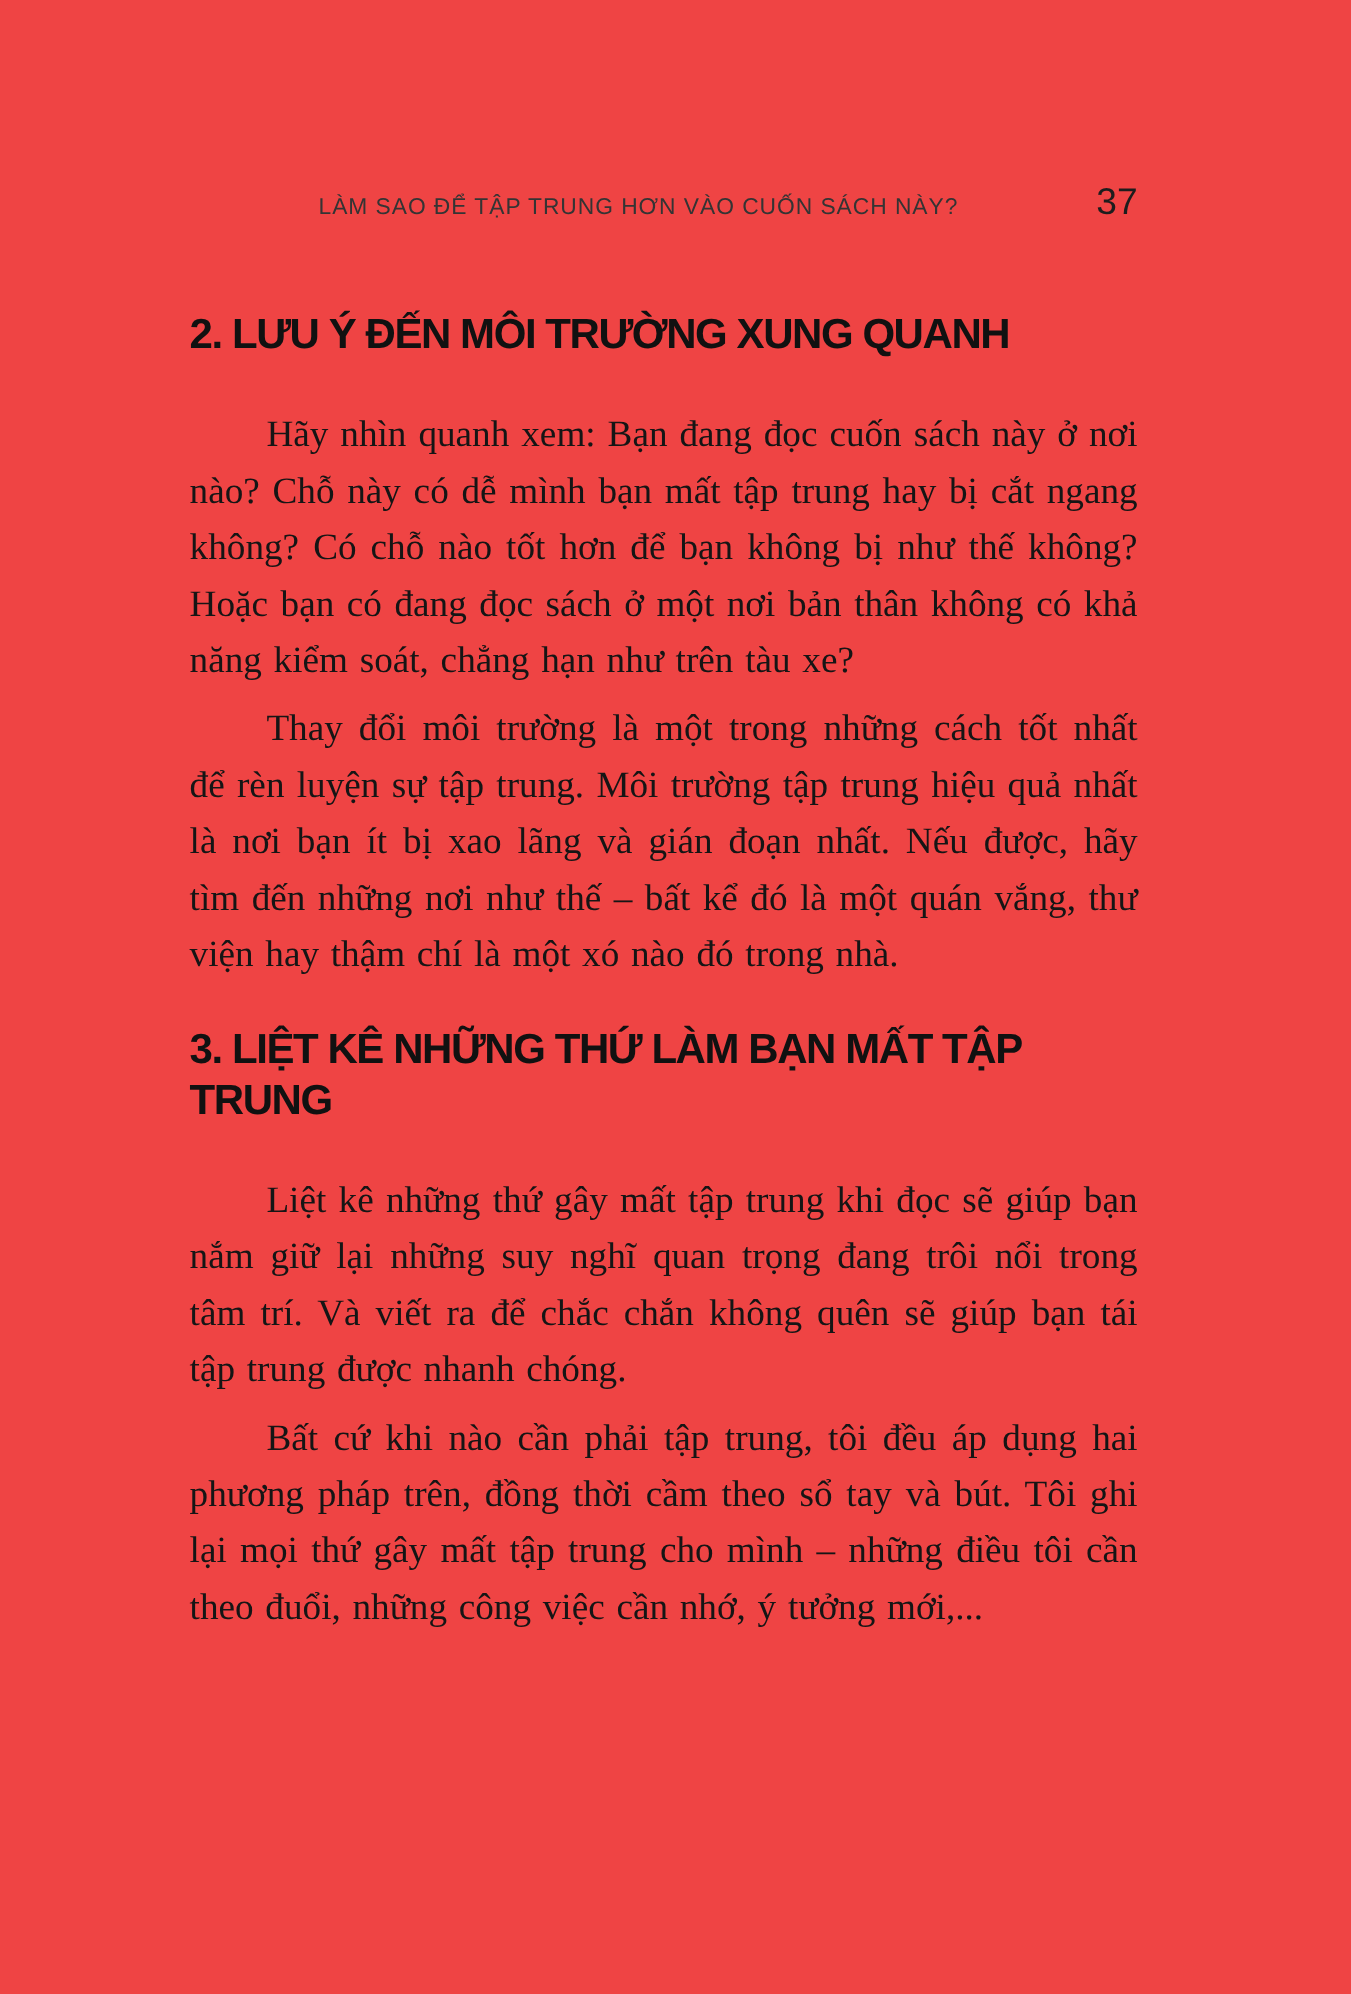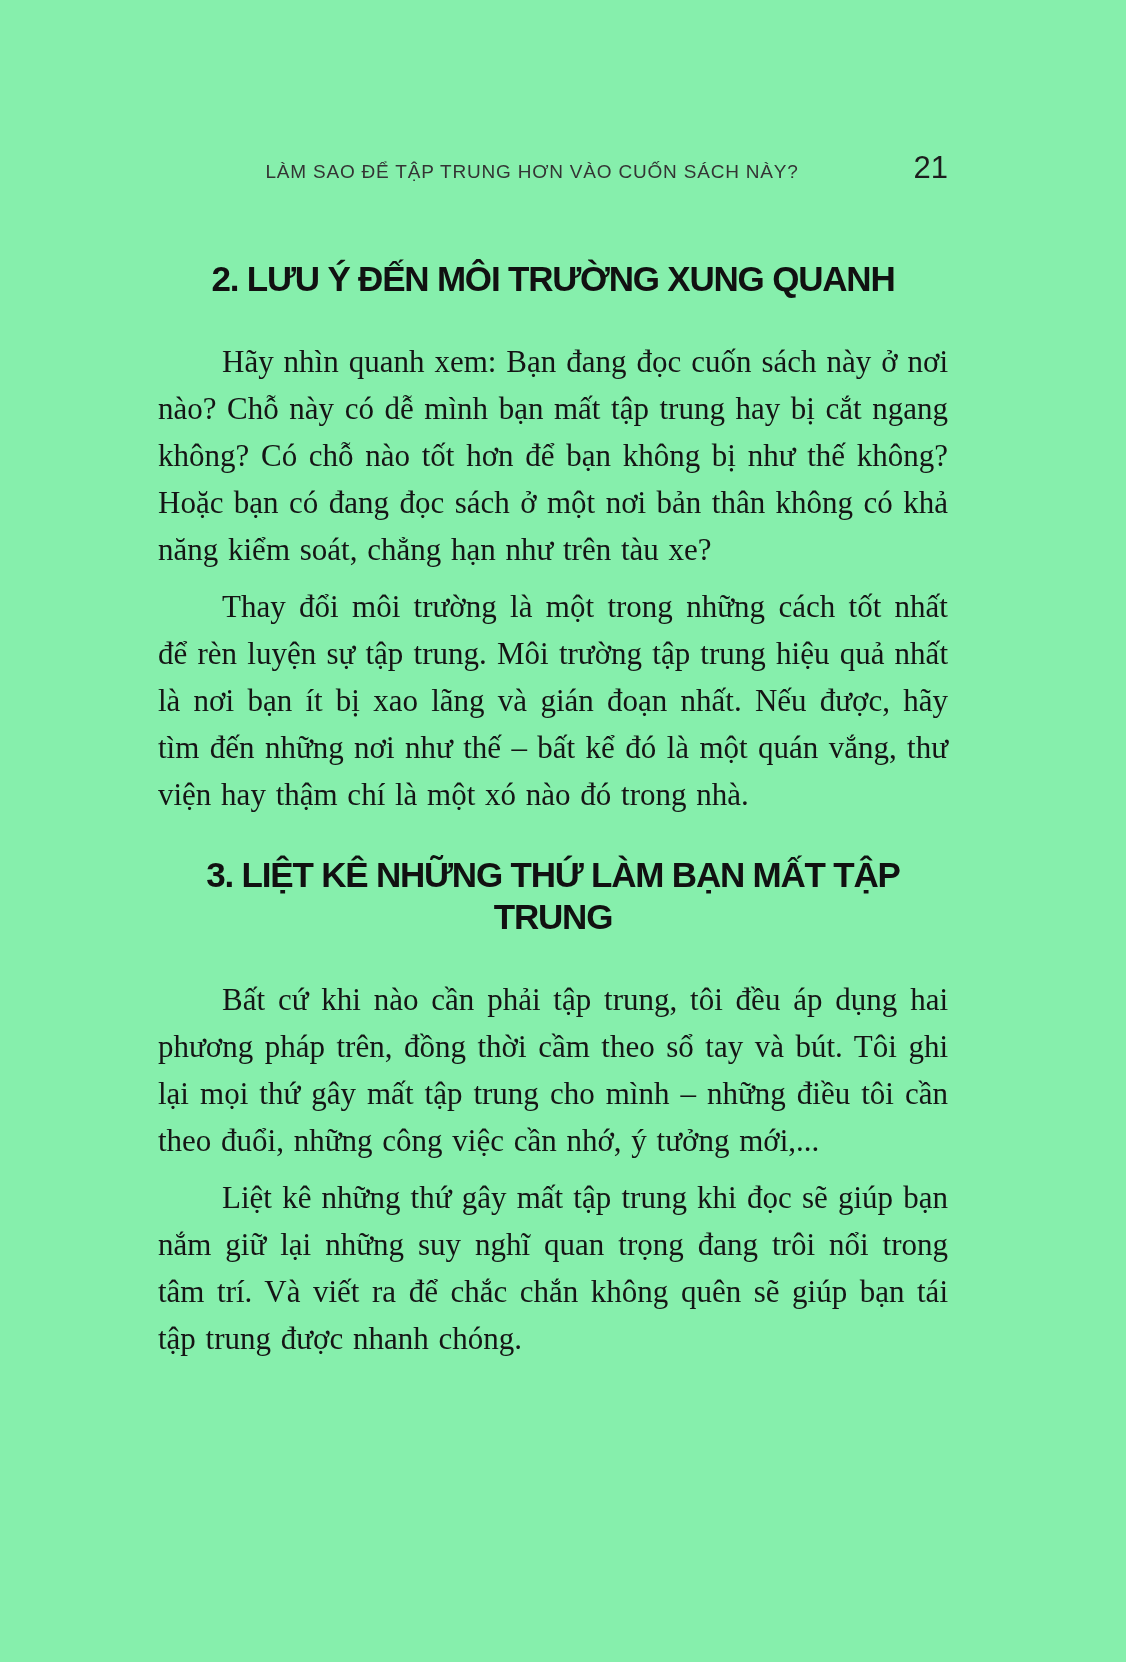--- a/index.html
+++ b/index.html
@@ -4,21 +4,21 @@
 <style>
   html, body {
     margin: 0;
     padding: 0;
     background: #ffffff;
   }
   .page {
     position: relative;
     width: 1126px;
     height: 1662px;
-    background: #86efac;
+    background: #ef4444;
     box-sizing: border-box;
     padding: 150px 178px 0 158px;
     overflow: hidden;
     font-family: "Liberation Serif", "DejaVu Serif", serif;
     color: #161616;
   }
   .page-header {
     display: flex;
     align-items: baseline;
     width: 100%;
@@ -40,21 +40,20 @@
     color: #1d1d1d;
     text-align: right;
     min-width: 42px;
   }
   .section-heading {
     font-family: "Liberation Sans", "DejaVu Sans", sans-serif;
     font-weight: 700;
     font-size: 35px;
     letter-spacing: -1.2px;
     line-height: 42px;
-    text-align: center;
     color: #111111;
     margin: 72px 0 38px 0;
   }
   .section-heading.second {
     margin-top: 36px;
   }
   .body-paragraph {
     font-size: 31px;
     line-height: 47px;
     text-align: justify;
@@ -64,33 +63,33 @@
     word-spacing: 2px;
   }
 </style>
 </head>
 <body>
 
 <div class="page">
 
   <header class="page-header">
     <div class="running-title">LÀM SAO ĐỂ TẬP TRUNG HƠN VÀO CUỐN SÁCH NÀY?</div>
-    <div class="page-number">21</div>
+    <div class="page-number">37</div>
   </header>
 
   <main>
 
     <h2 class="section-heading">2. LƯU Ý ĐẾN MÔI TRƯỜNG XUNG QUANH</h2>
 
     <p class="body-paragraph">Hãy nhìn quanh xem: Bạn đang đọc cuốn sách này ở nơi nào? Chỗ này có dễ mình bạn mất tập trung hay bị cắt ngang không? Có chỗ nào tốt hơn để bạn không bị như thế không? Hoặc bạn có đang đọc sách ở một nơi bản thân không có khả năng kiểm soát, chẳng hạn như trên tàu xe?</p>
 
     <p class="body-paragraph">Thay đổi môi trường là một trong những cách tốt nhất để rèn luyện sự tập trung. Môi trường tập trung hiệu quả nhất là nơi bạn ít bị xao lãng và gián đoạn nhất. Nếu được, hãy tìm đến những nơi như thế – bất kể đó là một quán vắng, thư viện hay thậm chí là một xó nào đó trong nhà.</p>
 
     <h2 class="section-heading second">3. LIỆT KÊ NHỮNG THỨ LÀM BẠN MẤT TẬP TRUNG</h2>
 
 
+    <p class="body-paragraph">Liệt kê những thứ gây mất tập trung khi đọc sẽ giúp bạn nắm giữ lại những suy nghĩ quan trọng đang trôi nổi trong tâm trí. Và viết ra để chắc chắn không quên sẽ giúp bạn tái tập trung được nhanh chóng.</p>
+
     <p class="body-paragraph">Bất cứ khi nào cần phải tập trung, tôi đều áp dụng hai phương pháp trên, đồng thời cầm theo sổ tay và bút. Tôi ghi lại mọi thứ gây mất tập trung cho mình – những điều tôi cần theo đuổi, những công việc cần nhớ, ý tưởng mới,...</p>
-
-    <p class="body-paragraph">Liệt kê những thứ gây mất tập trung khi đọc sẽ giúp bạn nắm giữ lại những suy nghĩ quan trọng đang trôi nổi trong tâm trí. Và viết ra để chắc chắn không quên sẽ giúp bạn tái tập trung được nhanh chóng.</p>
 
   </main>
 
 </div>
 
 </body></html>

